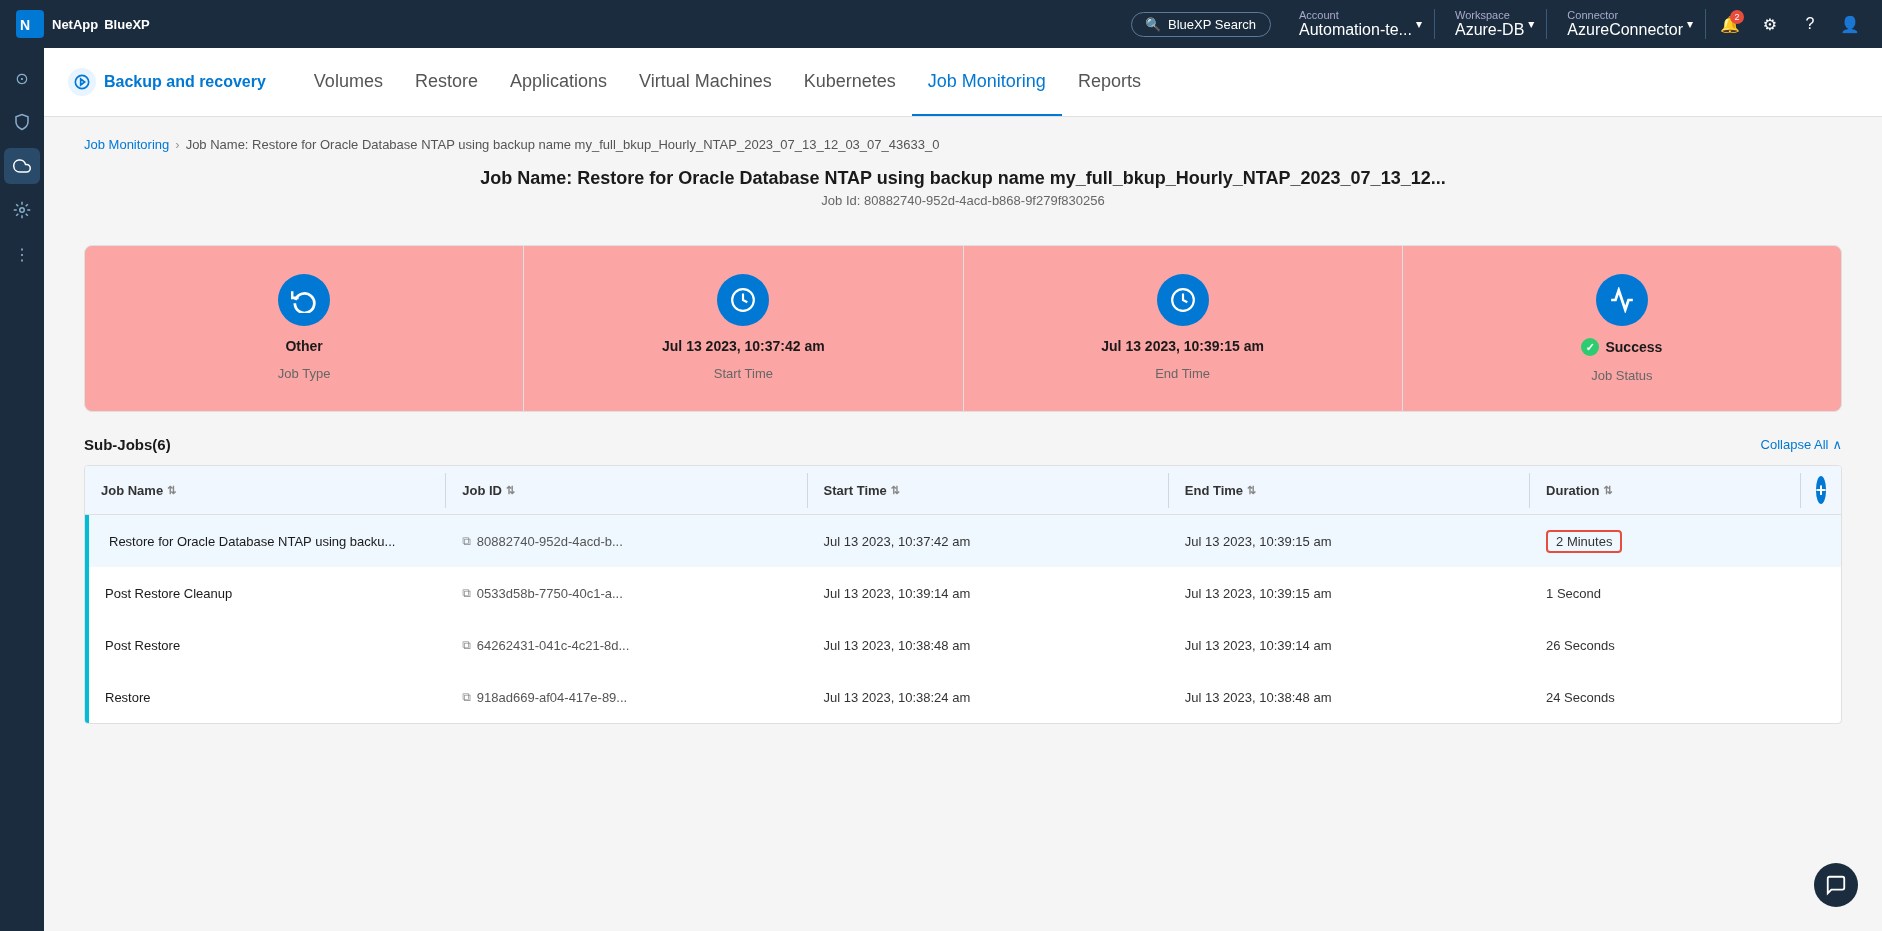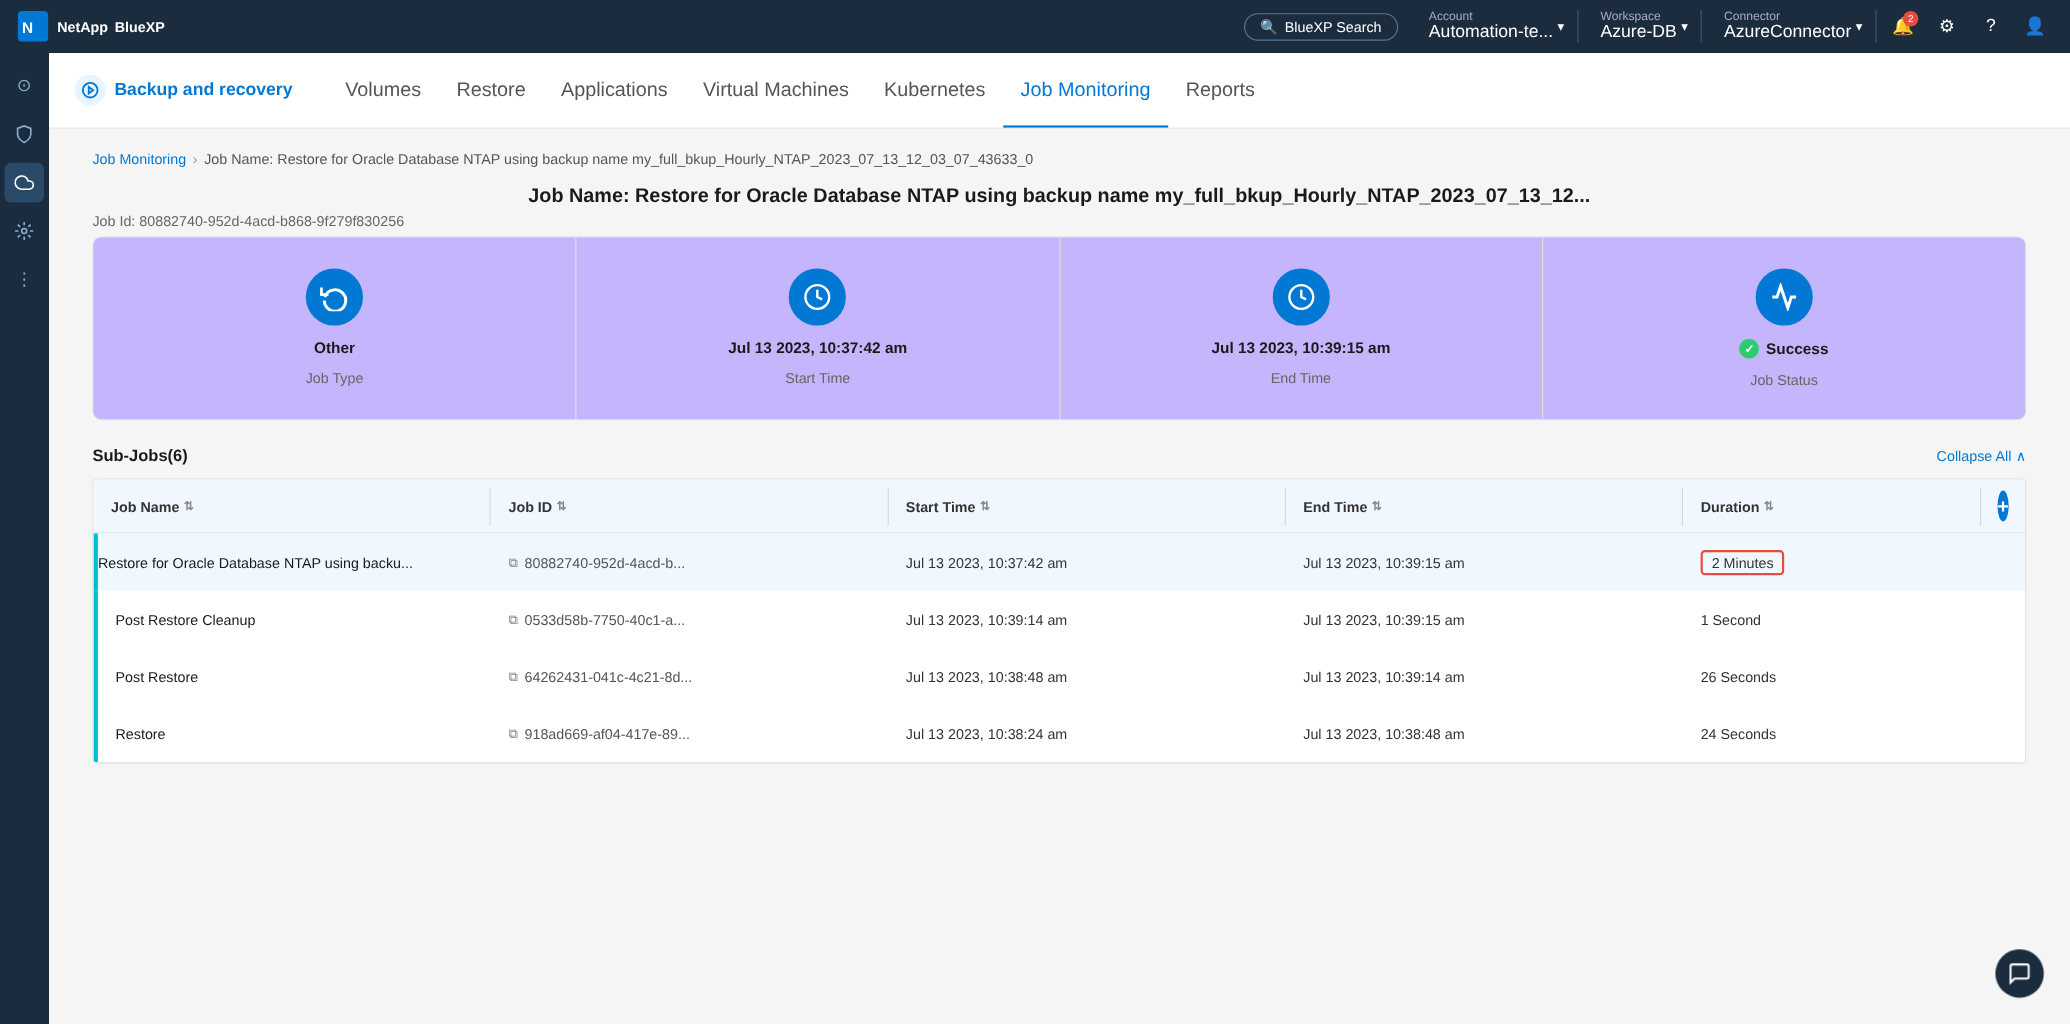--- a/index.html
+++ b/index.html
@@ -204,29 +204,29 @@
 
     
     .page-title {
       text-align: center;
       font-size: 18px;
       font-weight: 600;
       color: #1a1a1a;
       margin-bottom: 4px;
     }
     .page-subtitle {
-      text-align: left;
+      text-align: center;
       font-size: 13px;
       color: #666;
-      margin-bottom: 7px;
+      margin-bottom: 37px;
     }
 
     
     .status-cards {
-      background: #c4b5fd;
+      background: #fca5a5;
       border-radius: 8px;
       border: 1px solid #e0e0e0;
       display: flex;
       margin-bottom: 24px;
     }
     .status-card {
       flex: 1;
       padding: 28px 20px;
       display: flex;
       flex-direction: column;
@@ -589,21 +589,21 @@
           <span class="sort-icon">⇅</span>
         </div>
         <div class="th" style="border-right:none; justify-content:center;">
           <div class="add-col-btn">+</div>
         </div>
       </div>
 
       <div class="row-container">
         <div class="teal-bar"></div>
         <div class="table-row highlighted">
-          <div class="td job-name" style="padding-left:4px;">Restore for Oracle Database NTAP using backu...</div>
+          <div class="td job-name" style="padding-left:24px;">Restore for Oracle Database NTAP using backu...</div>
           <div class="td job-id">
             <span class="copy-icon">⧉</span>
             <span>80882740-952d-4acd-b...</span>
           </div>
           <div class="td">Jul 13 2023, 10:37:42 am</div>
           <div class="td">Jul 13 2023, 10:39:15 am</div>
           <div class="td">
             <span class="duration-highlight">2 Minutes</span>
           </div>
           <div class="td"></div>

